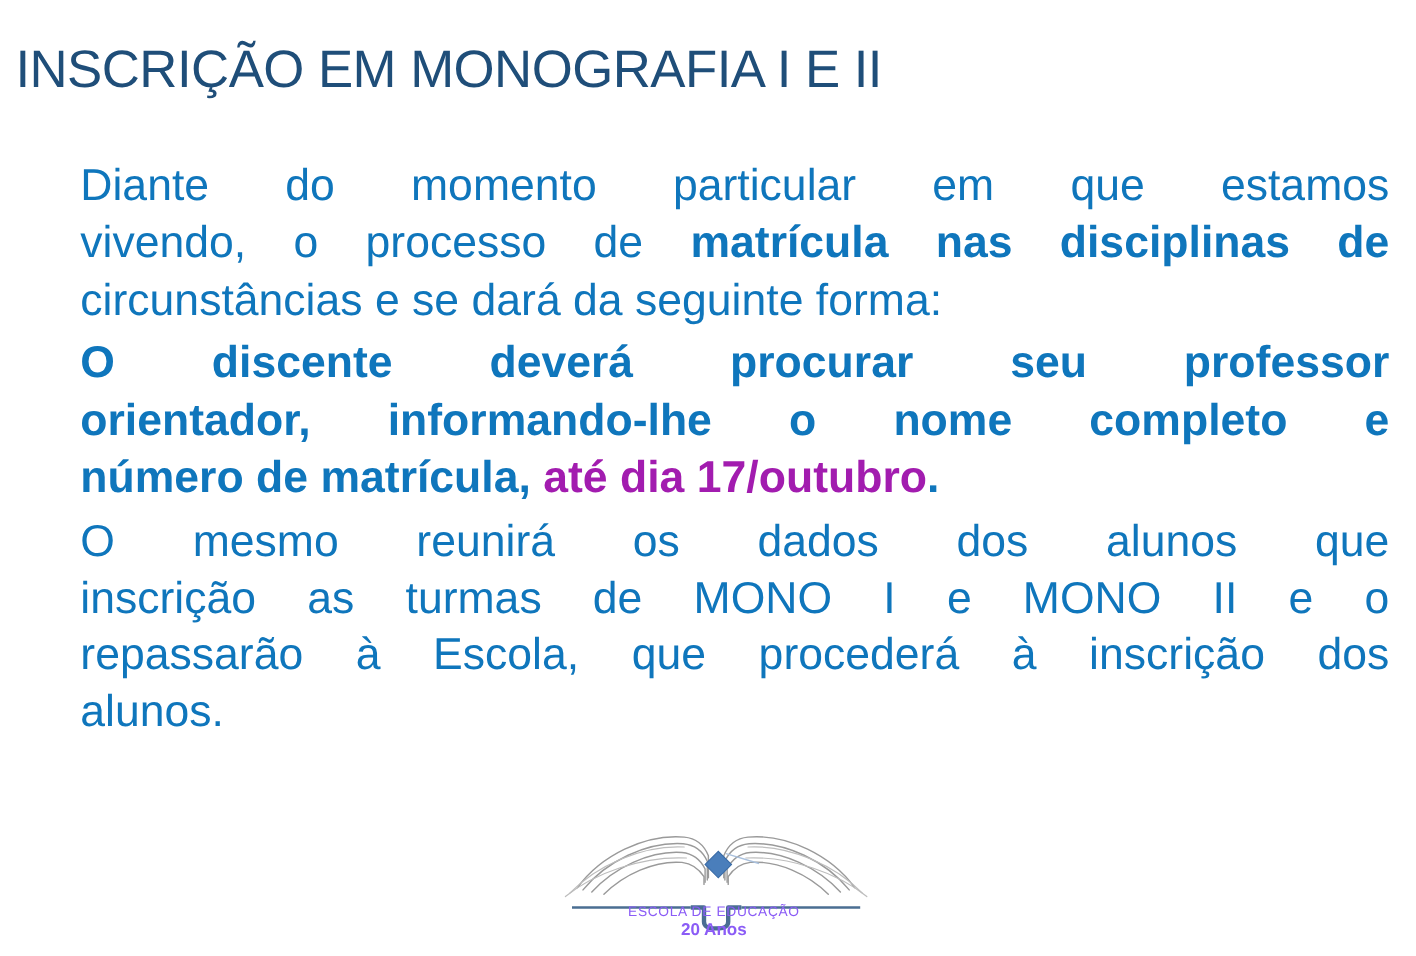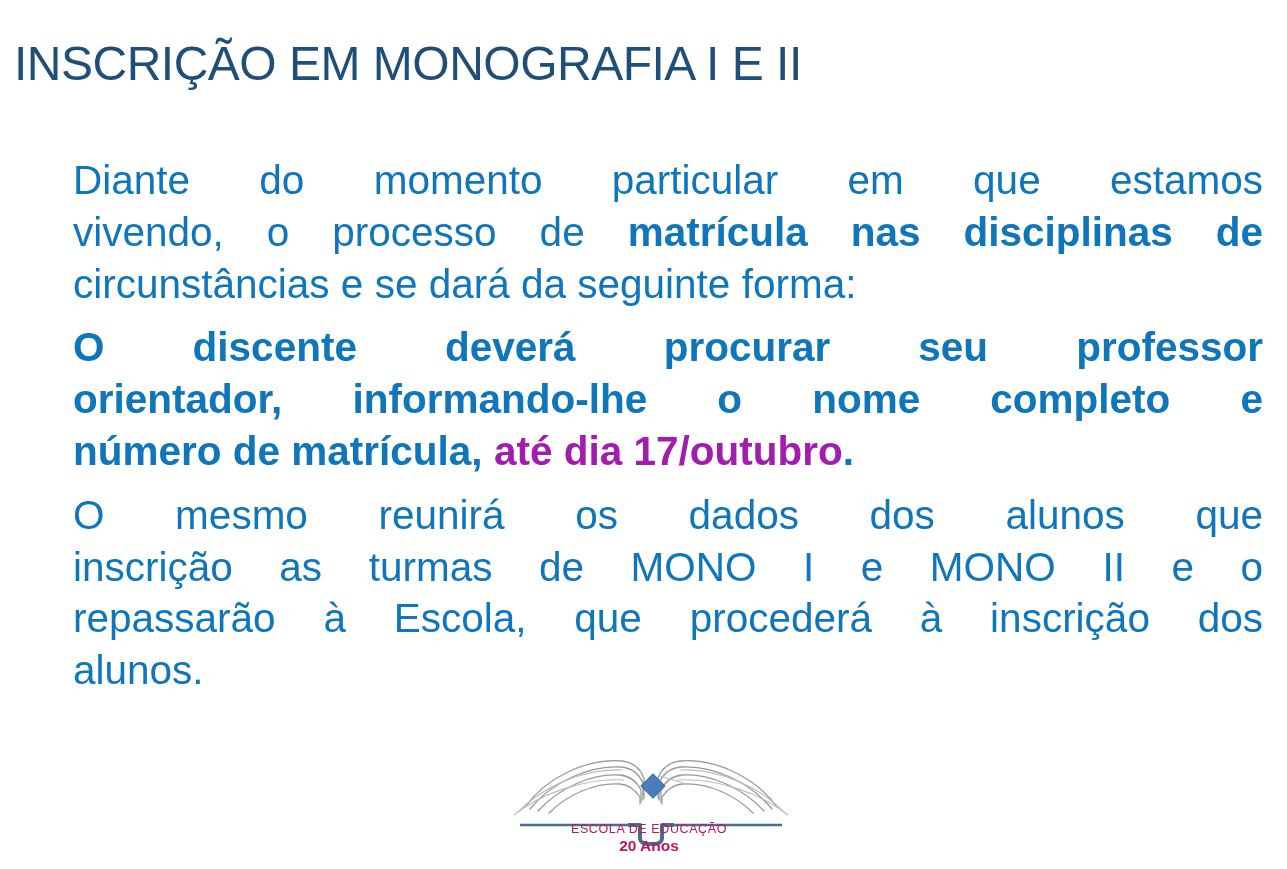--- a/index.html
+++ b/index.html
@@ -47,21 +47,21 @@
     top: 143px;
     width: 1190px;
   }
 
   .para {
     color: #0F76BC;
     font-size: 40.5px;
     line-height: 51.8px;
     text-align: justify;
     text-justify: inter-word;
-    margin: 12px 0 6px 0;
+    margin: 0 0 6px 0;
     -webkit-hyphens: none;
     hyphens: none;
   }
   .para:last-child { margin-bottom: 0; }
 
   
   .para .ln {
     display: block;
     text-align: justify;
     text-align-last: justify;
@@ -83,21 +83,21 @@
     height: 112px;
   }
   .logo svg { display: block; width: 310px; height: 112px; }
 
   .logo-caption {
     position: absolute;
     left: 494px;
     top: 822px;
     width: 310px;
     text-align: center;
-    color: #be185d;
+    color: #8b5cf6;
     line-height: 1.12;
     pointer-events: none;
   }
   .logo-caption .l1 {
     display: block;
     font-size: 12.5px;
     letter-spacing: 0.6px;
     font-weight: 400;
   }
   .logo-caption .l2 {

